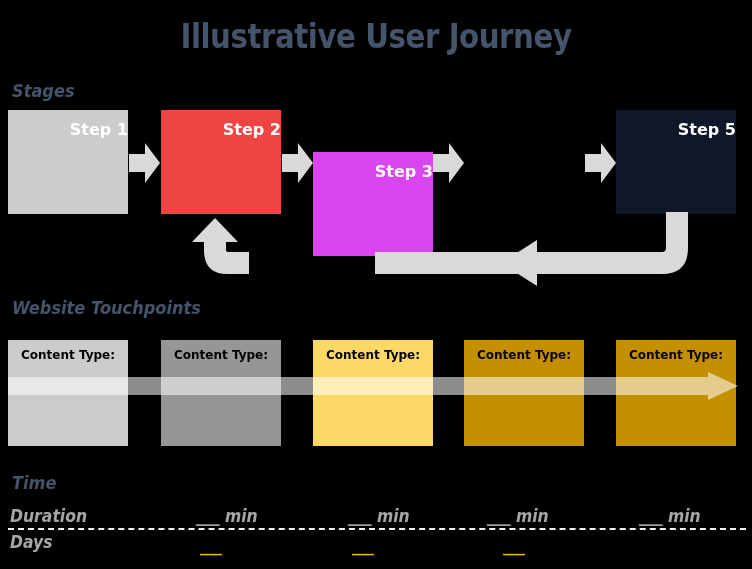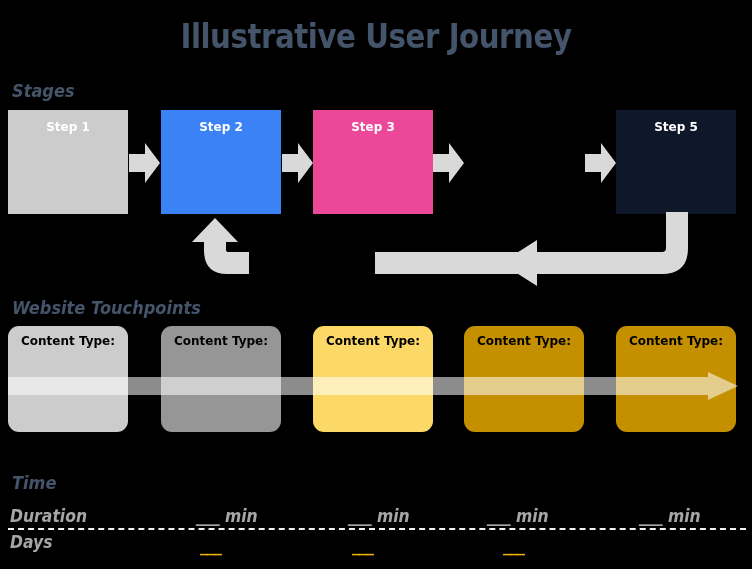--- a/index.html
+++ b/index.html
@@ -53,23 +53,23 @@
     position: absolute;
     top: 110px;
     width: 120px;
     height: 104px;
   }
   .stage-box .stage-title {
     position: absolute;
     top: 10px;
     left: 0;
     width: 100%;
-    text-align: center;
+    text-align: right;
     color: #FFFFFF;
-    font-size: 12px;
+    font-size: 16px;
     font-weight: bold;
     font-family: "DejaVu Sans", sans-serif;
     white-space: nowrap;
   }
 
   
   .chev {
     position: absolute;
     top: 143px;
     width: 31px;
@@ -82,24 +82,23 @@
     position: absolute;
     left: 185px;
     top: 212px;
     width: 520px;
     height: 82px;
   }
 
   
   .tp-box {
     position: absolute;
-    top: 326px;
+    top: 340px;
     width: 120px;
     height: 106px;
-    border-radius: 11px;
   }
   .tp-box .tp-title {
     position: absolute;
     top: 8px;
     left: 0;
     width: 100%;
     text-align: center;
     color: #000000;
     font-size: 12px;
     font-weight: bold;
@@ -168,24 +167,24 @@
 
 <div id="canvas">
 
   <div id="title">Illustrative User Journey</div>
 
   <div class="section-label" id="label-stages">Stages</div>
 
   <div class="stage-box" style="left:8px; background:#CCCCCC;">
     <div class="stage-title">Step 1</div>
   </div>
-  <div class="stage-box" style="left:161px; background:#3b82f6;">
+  <div class="stage-box" style="left:161px; background:#ef4444;">
     <div class="stage-title">Step 2</div>
   </div>
-  <div class="stage-box" style="left:313px; background:#ec4899;">
+  <div class="stage-box" style="left:313px; background:#d946ef;margin-top:42px;">
     <div class="stage-title">Step 3</div>
   </div>
   <div class="stage-box" style="left:616px; background:#0f172a;">
     <div class="stage-title">Step 5</div>
   </div>
 
   <div class="chev" style="left:129px;">
     <svg width="31" height="40" viewBox="0 0 31 40">
       <polygon points="0,11 16,11 16,0 31,20 16,40 16,29 0,29" fill="#D9D9D9"></polygon>
     </svg>

